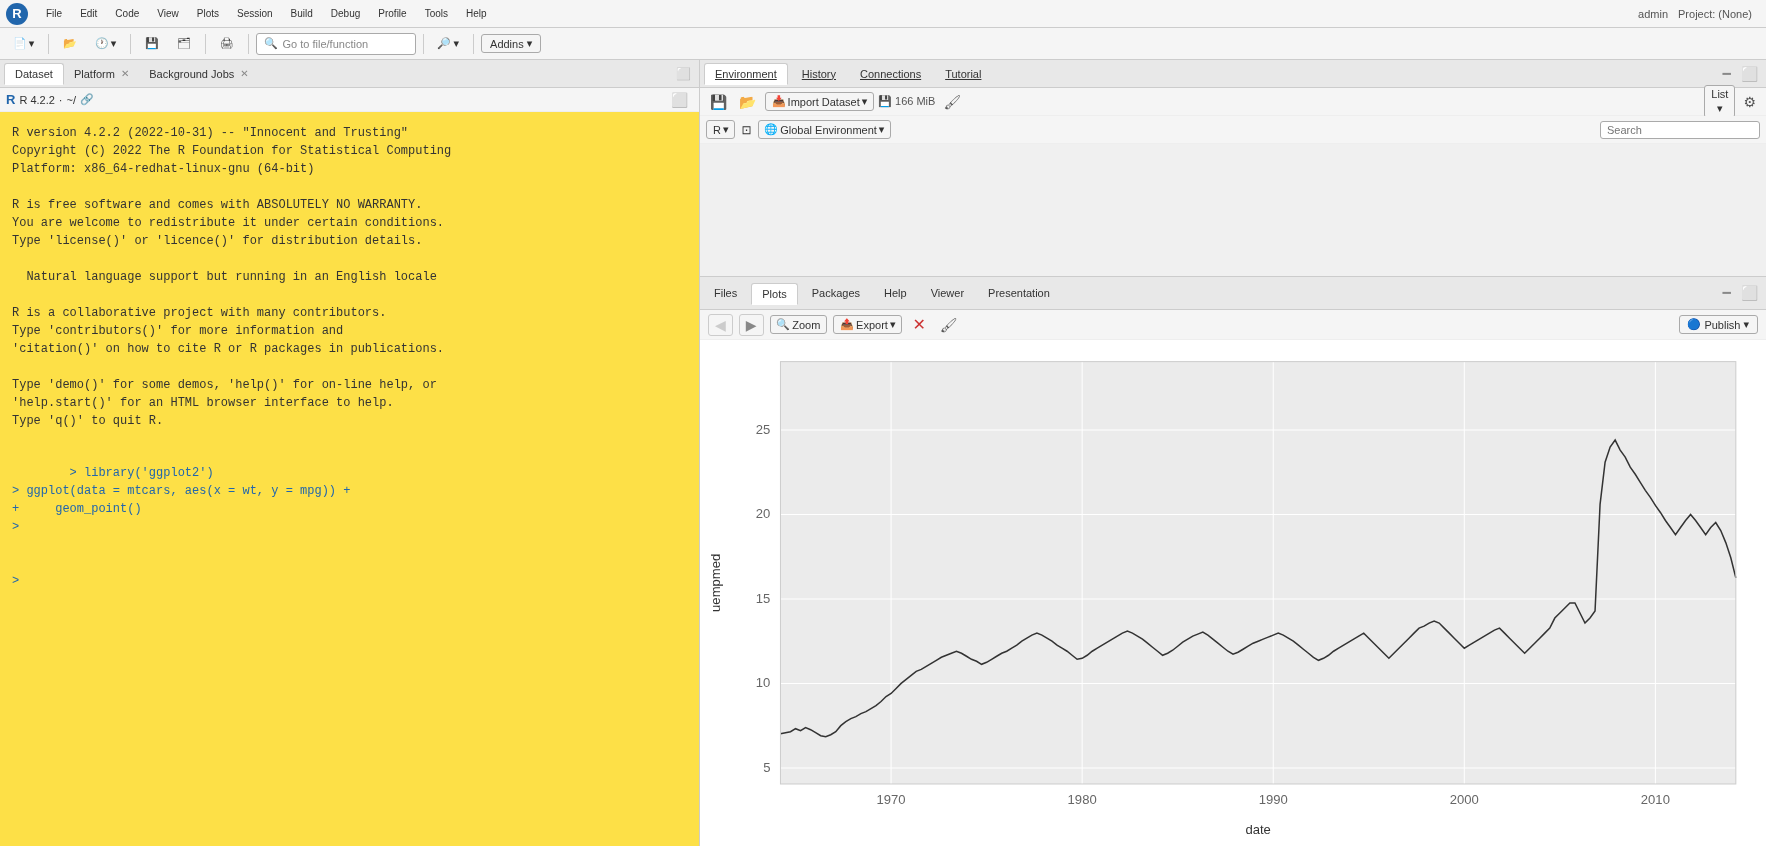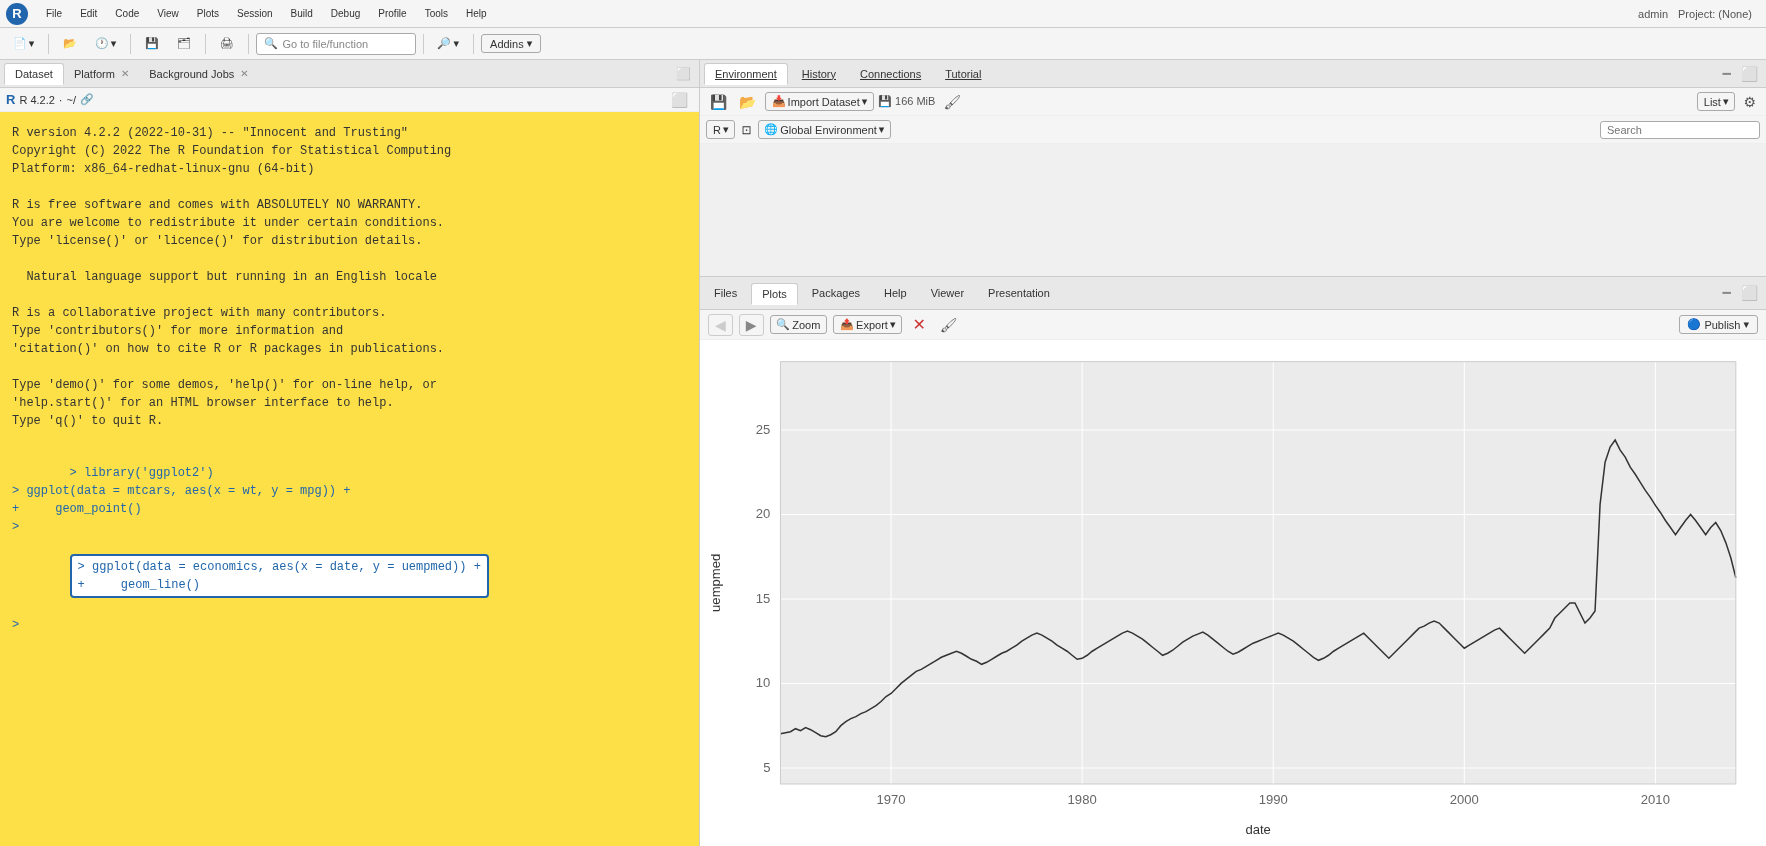--- a/index.html
+++ b/index.html
@@ -117,21 +117,21 @@
     .env-search {
       margin-left: auto; border: 1px solid #aaa; border-radius: 3px; padding: 2px 6px;
       font-size: 11px; width: 160px; background: white;
     }
     .icon-btn {
       cursor: pointer; padding: 2px 4px; font-size: 14px; color: #555;
       border: none; background: transparent;
     }
     .list-btn {
       display: flex; align-items: center; gap: 2px; border: 1px solid #aaa;
-      border-radius: 3px; padding: 2px 6px; font-size: 11px; background: #f5f5f5; cursor: pointer;
+      border-radius: 3px; padding: 2px 6px; font-size: 11px; background: #f5f5f5; cursor: pointer; flex-direction: column;
     }
 
     
     #plots-panel {
       flex: 1; display: flex; flex-direction: column;
     }
     #plots-toolbar {
       display: flex; align-items: center; background: #e8e8e8; border-bottom: 1px solid #ccc;
       height: 28px; padding: 16px 4px; gap: 4px;
     }
@@ -280,22 +280,20 @@
 
 Type 'demo()' for some demos, 'help()' for on-line help, or
 'help.start()' for an HTML browser interface to help.
 Type 'q()' to quit R.</div>
       <div class="console-content" style="color:#2166ac;">
         <span>&gt; library('ggplot2')
 &gt; ggplot(data = mtcars, aes(x = wt, y = mpg)) +
 +     geom_point()
 &gt;
 </span>
-        <span style="display:inline-block; border:2px solid #2166ac; border-radius:4px; padding:2px 6px; background:white;">&gt; ggplot(data = economics, aes(x = date, y = uempmed)) +
-+     geom_line()</span>
         <span style="display:block;">&gt;</span>
       </div>
     </div>
   </div>
 
   <div id="right-panel">
 
     <div id="env-panel">
 
       <div id="env-toolbar">

